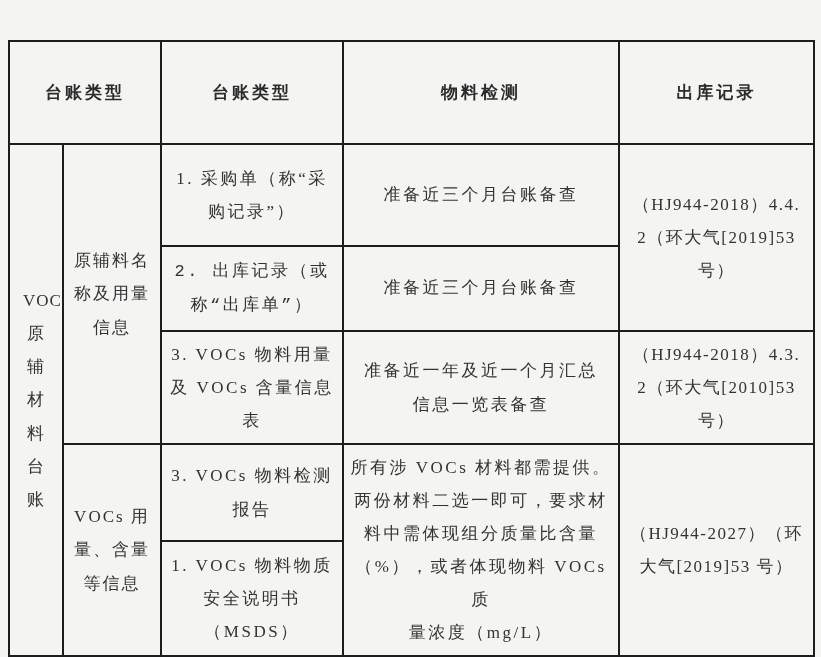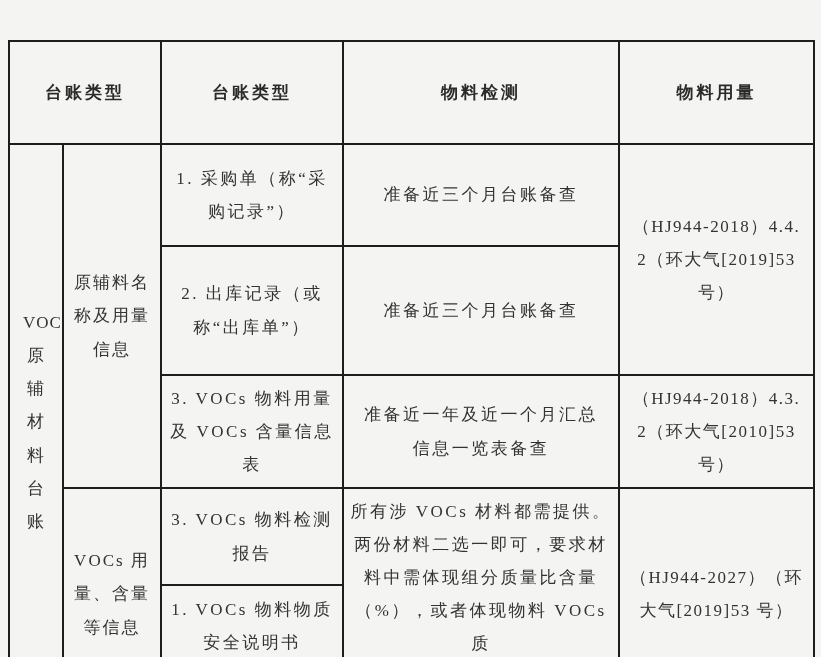--- a/index.html
+++ b/index.html
@@ -50,21 +50,21 @@
   .ledger-table td.cell-subcategory {
     letter-spacing: 2px;
     padding: 18px 3px;
   }
   .ledger-table td.cell-basis {
     letter-spacing: 1.5px;
   }
   
   tr.row-header { height: 103px; }
   tr.row-1 { height: 102px; }
-  tr.row-2 { height: 129px; }
+  tr.row-2 { height: 85px; font-family: Liberation Mono, monospace; }
   tr.row-3 { height: 113px; }
   tr.row-4 { height: 97px; }
   tr.row-5 { height: 115px; }
 </style>
 </head>
 <body>
 
 <div class="page">
   <table class="ledger-table">
     <colgroup>
@@ -72,21 +72,21 @@
       <col style="width:98px">
       <col style="width:182px">
       <col style="width:276px">
       <col style="width:195px">
     </colgroup>
     <thead>
       <tr class="row-header">
         <th colspan="2">台账类型</th>
         <th>台账类型</th>
         <th>物料检测</th>
-        <th>物料用量</th>
+        <th>出库记录</th>
       </tr>
     </thead>
     <tbody>
       <tr class="row-1">
         <td rowspan="5" class="cell-category">VOCs
 原辅
 材料
 台账</td>
         <td rowspan="3" class="cell-subcategory">原辅料名
 称及用量

